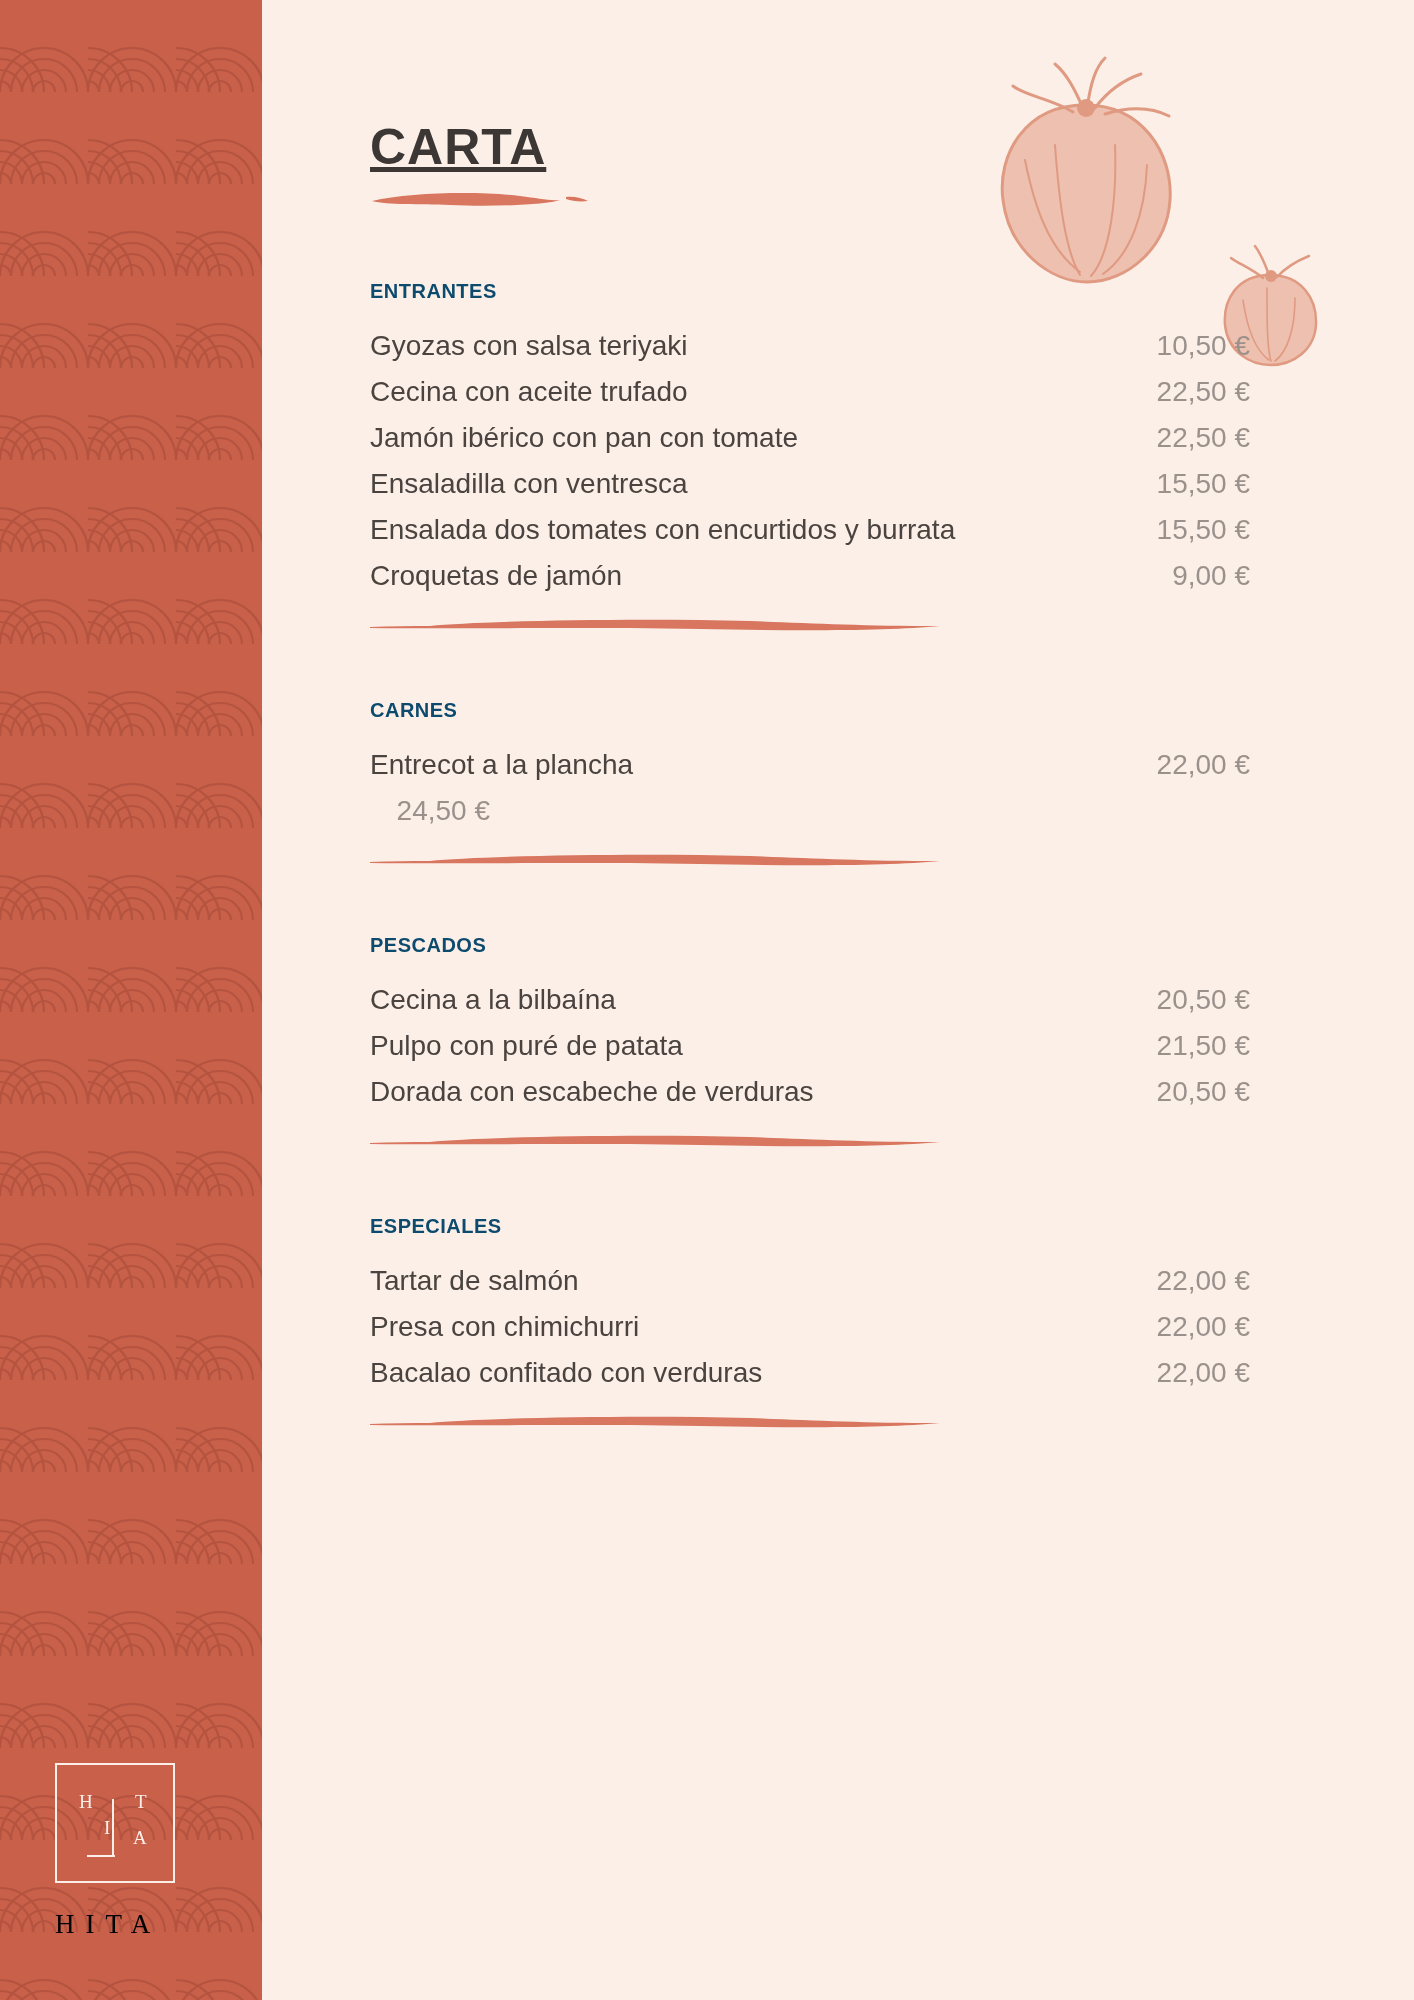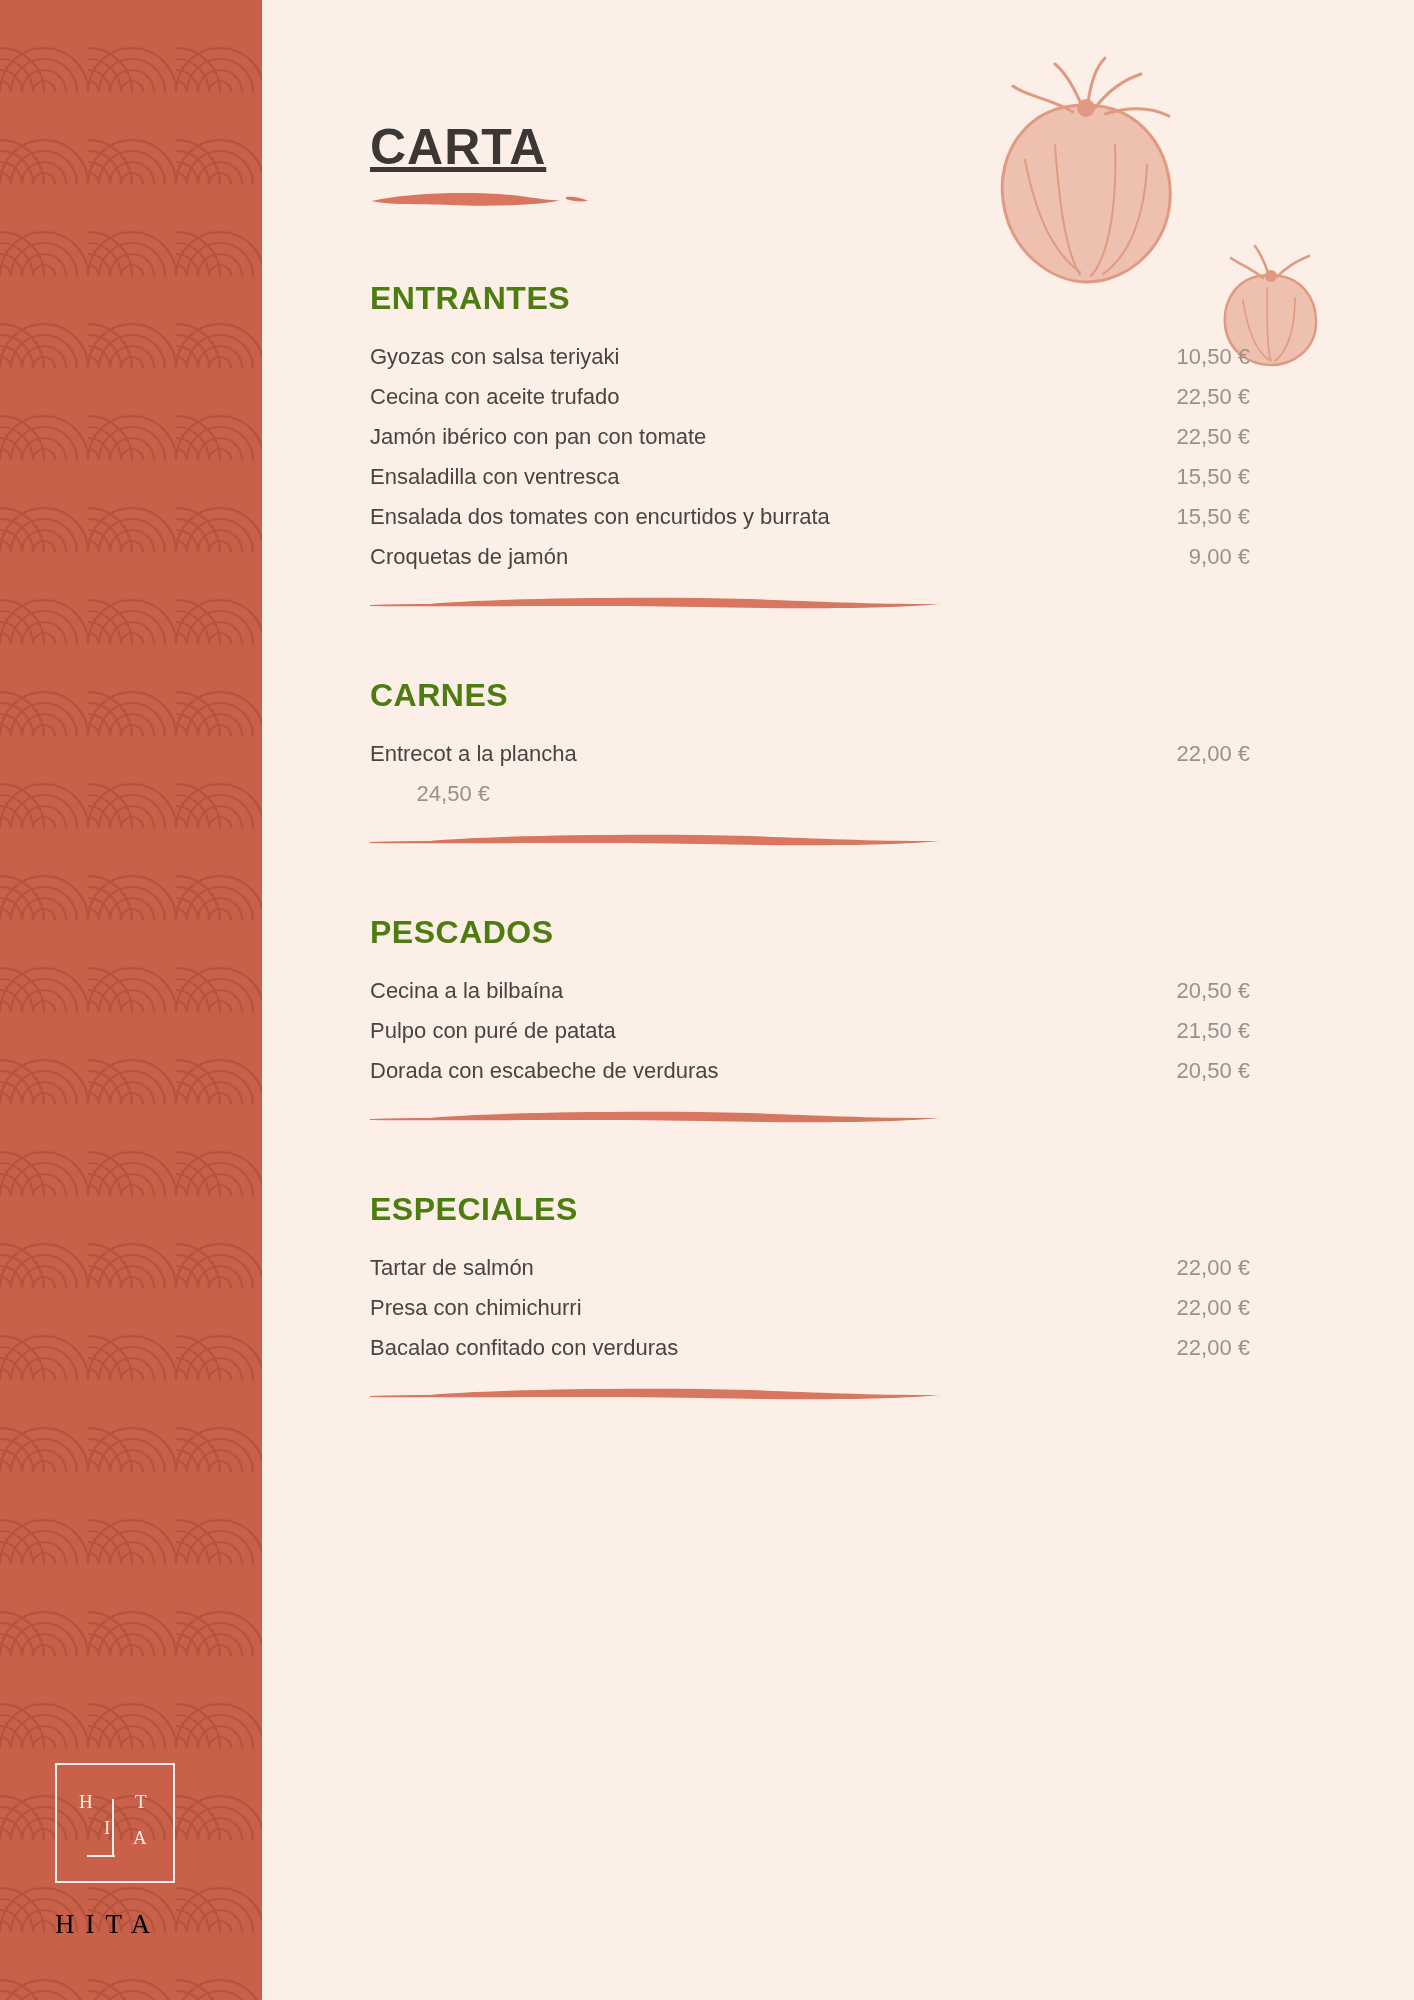--- a/index.html
+++ b/index.html
@@ -119,30 +119,30 @@
     text-decoration: underline;
   }
   #title-brush {
     margin-top: 12px;
     width: 230px;
     height: 22px;
   }
 
   .section { margin-top: 0; }
   .section-header {
-    font-size: 32px;
+    font-size: 20px;
     font-weight: bold;
-    color: #4d7c0f;
+    color: #0c4a6e;
     letter-spacing: 0.5px;
   }
   .items { margin-top: 20px; }
   .item-row {
     display: flex;
     align-items: flex-start;
-    font-size: 22px;
+    font-size: 28px;
     color: #4a433f;
     padding: 7px 0;
     gap: 23px;
   }
   .item-name {
     flex: 1 1 auto;
     font-weight: 400;
   }
   .item-price {
     flex: 0 0 auto;

